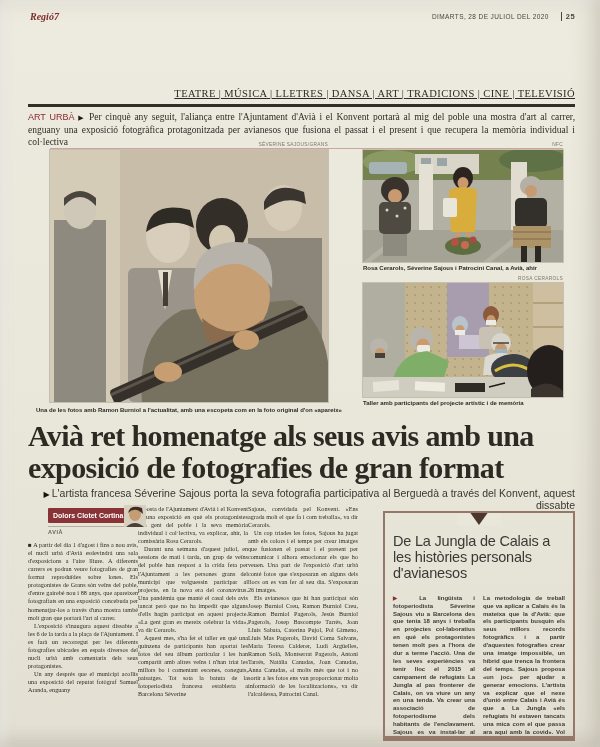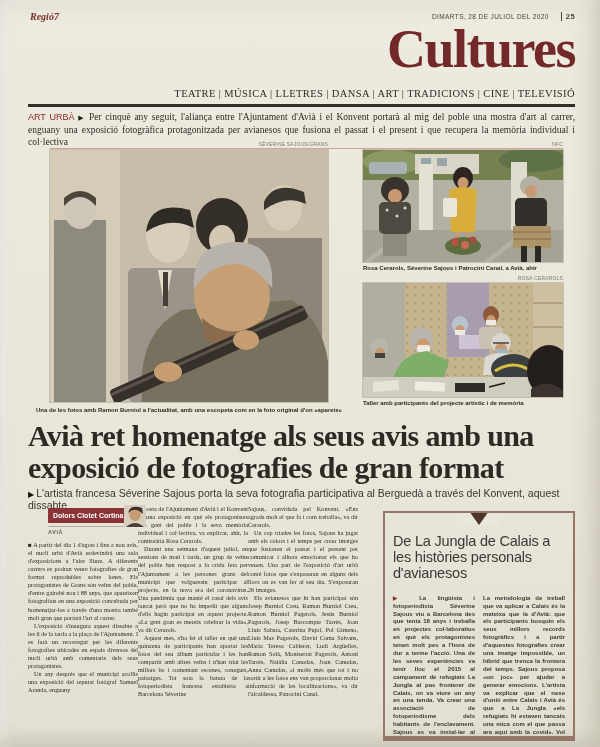--- a/index.html
+++ b/index.html
@@ -12,21 +12,21 @@
   .brand{position:absolute;left:30px;top:11px;font:700 italic 10px "Liberation Serif",serif;color:#7c2c2b;text-align:right;}
   .dateline{position:absolute;right:25px;top:12px;font:6.5px "Liberation Sans",sans-serif;
             letter-spacing:.4px;color:#4a453d;}
   .dateline .pagenum{font-weight:700;font-size:7.5px;border-left:1px solid #4a453d;
             padding-left:4px;margin-left:12px;}
   .ghost{position:absolute;left:128px;top:52px;font:700 21px "Liberation Serif",serif;
          color:rgba(125,113,96,.20);letter-spacing:1px;filter:blur(.4px);}
   .masthead{position:absolute;right:25px;top:22px;margin:0;font:700 54px/1 "Liberation Serif",serif;
             color:#73282a;letter-spacing:-1.5px;}
   .section-nav{position:absolute;right:25px;top:88px;font:10.5px "Liberation Serif",serif;
-               color:#2e2b25;letter-spacing:.4px;}
+               color:#2e2b25;letter-spacing:.4px;text-decoration:underline;}
   .rule{position:absolute;left:28px;right:25px;top:104px;height:3px;background:#332f28;}
   .kicker{position:absolute;left:28px;right:25px;top:111px;margin:0;
           font:9.5px/1.3 "Liberation Serif",serif;color:#2e2b26;text-align:justify;}
   .kicker-label{color:#8c2a2c;font-weight:400;font-family:"Liberation Sans",sans-serif;font-size:9px;}
   .kicker-arrow{color:#1e1b17;font-size:7px;}
   .photo-topline{position:absolute;left:50px;top:148px;width:513px;height:1px;background:#cfa49a;}
   figure{margin:0;position:absolute;}
   figure svg{display:block;width:100%;height:100%;}
   .photo-main{left:50px;top:150px;width:278px;height:252px;box-shadow:0 0 0 1px rgba(80,70,55,.25);}
   .photo-street{left:363px;top:150px;width:200px;height:112px;box-shadow:0 0 0 1px rgba(80,70,55,.25);}
@@ -36,21 +36,21 @@
   .credit-main{left:50px;top:142px;width:278px;}
   .credit-street{left:363px;top:142px;width:200px;}
   .credit-ws{left:363px;top:276px;width:200px;}
   .caption{position:absolute;font:700 6px/1.2 "Liberation Sans",sans-serif;color:#2c2a24;white-space:nowrap;}
   .caption-main{left:36px;top:407px;width:330px;}
   .caption-street{left:363px;top:265px;width:205px;}
   .caption-ws{left:363px;top:400px;width:205px;}
   .headline{position:absolute;left:28px;top:420px;width:547px;margin:0;
             font:700 30px/1.05 "Liberation Serif",serif;color:#2d2a24;letter-spacing:-.6px;}
   .subhead{position:absolute;left:28px;top:487px;width:547px;margin:0;
-           font:10.5px "Liberation Sans",sans-serif;color:#393631;}
+           font:10.5px "Liberation Sans",sans-serif;color:#393631;text-align:right;}
   .subhead-arrow{color:#15120e;font-size:8px;margin-right:2px;}
   .article-body{position:absolute;left:28px;top:505px;width:547px;height:242px;
                 display:flex;overflow:hidden;}
   .col{width:110px;flex:0 0 auto;font:6.2px/1.3 "Liberation Serif",serif;color:#2e2b26;
        text-align:justify;}
   .col p{margin:0;}
   .col p + p{text-indent:6px;}
   .byline-wrap{position:relative;margin:3px 0 3px 20px;width:88px;}
   .byline-box{background:#8a3336;color:#fff;height:15px;border-radius:1px;
               font:700 7px/15px "Liberation Sans",sans-serif;padding-left:5px;
@@ -73,21 +73,20 @@
 </head>
 <body>
 
 <div class="paper">
 
   <span class="brand">Regió7</span>
   <span class="dateline">
     <span>DIMARTS, 28 DE JULIOL DEL 2020</span><span class="pagenum">25</span>
   </span>
 
-  <h1 class="masthead">Cultures</h1>
   <div class="section-nav">TEATRE | MÚSICA | LLETRES | DANSA | ART | TRADICIONS | CINE | TELEVISIÓ</div>
   <div class="rule"></div>
 
   <p class="kicker">
     <span class="kicker-label">ART URBÀ</span>
     <span class="kicker-arrow">▶</span>
     <span>Per cinquè any seguit, l'aliança entre l'Ajuntament d'Avià i el Konvent portarà al mig del poble una mostra d'art al carrer, enguany una exposició fotogràfica protagonitzada per avianesos que fusiona el passat i el present i que recupera la memòria individual i col·lectiva</span>
   </p>
 
   <div class="photo-topline"></div>

